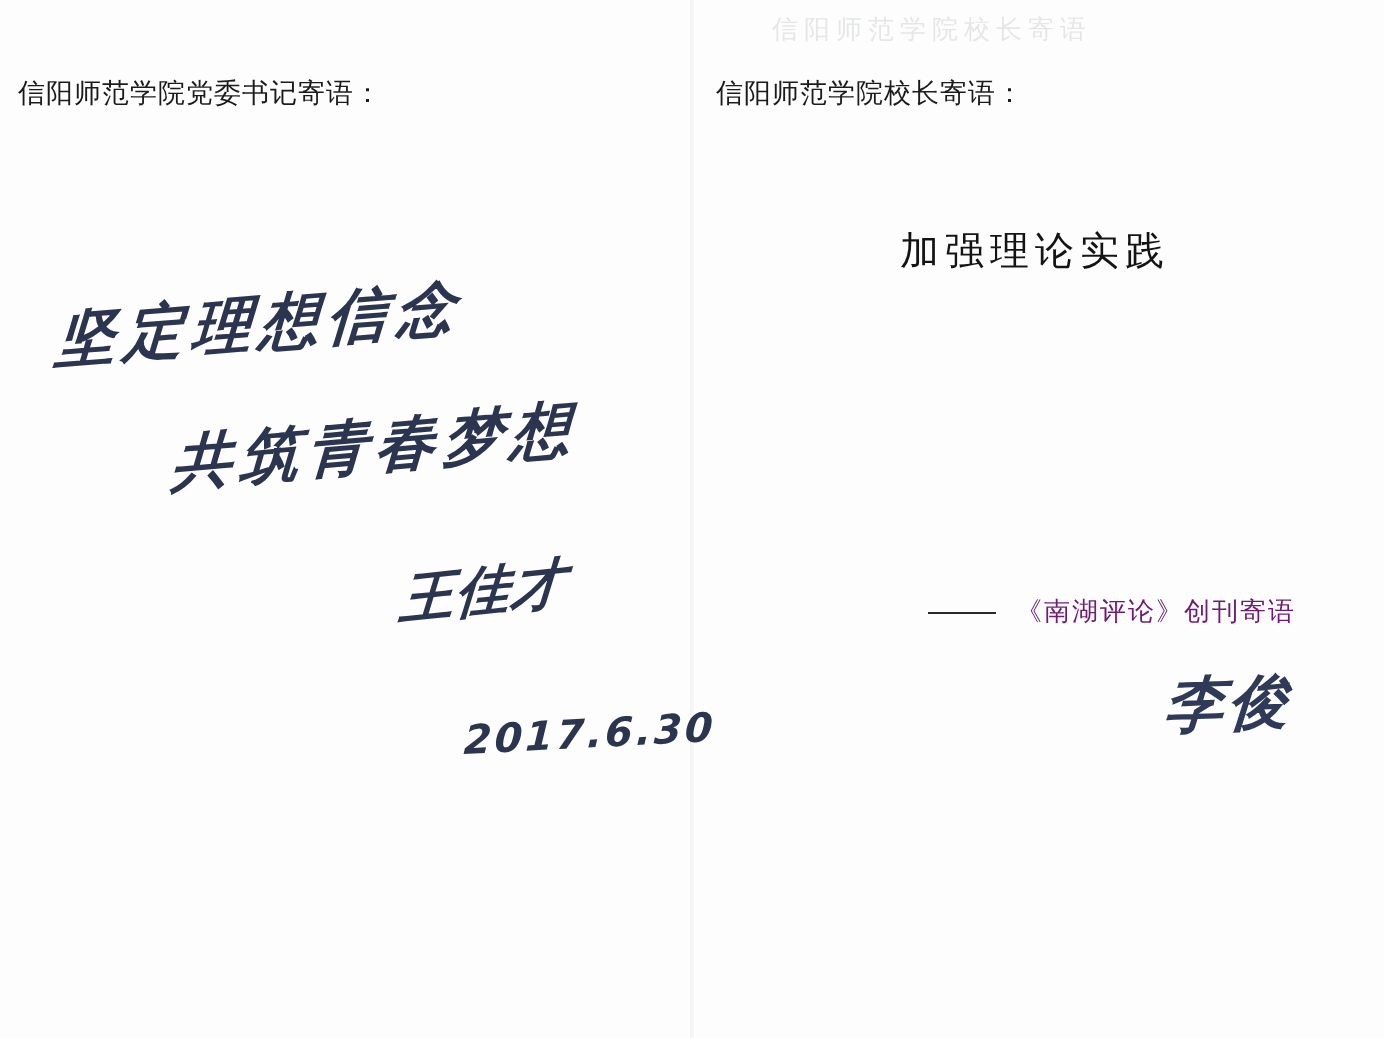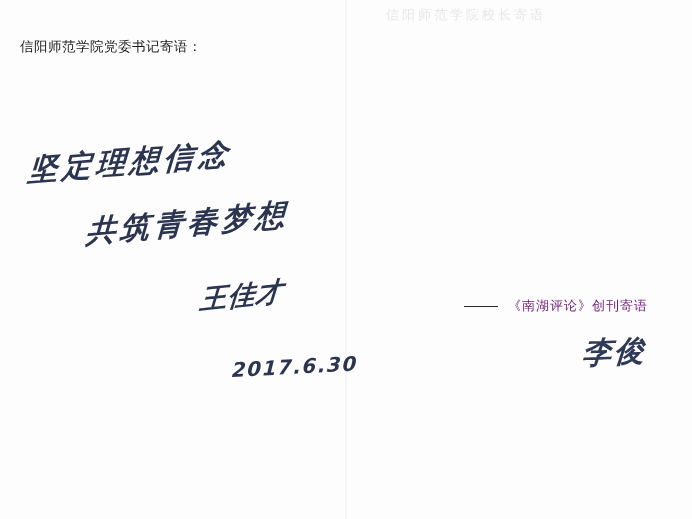--- a/index.html
+++ b/index.html
@@ -44,21 +44,21 @@
   .panel-right { left: 346px; width: 346px; }
 
   .heading {
     position: absolute;
     font-family: "Liberation Sans", sans-serif;
     font-size: 13.5px;
     letter-spacing: 0.5px;
     color: #1b1b1b;
     white-space: nowrap;
   }
-  .heading-left { left: 20px; top: 38px; }
+  .heading-left { left: 9px; top: 38px; }
   .heading-right { left: 12px; top: 38px; }
 
   
   .ghost-text {
     position: absolute;
     left: 20px;
     top: 6px;
     font-family: "Liberation Sans", sans-serif;
     font-size: 13px;
     letter-spacing: 3px;
@@ -189,22 +189,24 @@
     <div class="hw hw-signature">王佳才</div>
 
     <div class="hw hw-date-left">2017.6.30</div>
 
   </div>
 
   <div class="panel panel-right">
 
     <div class="ghost-text">信阳师范学院校长寄语</div>
 
+    <div class="heading heading-right">信阳师范学院校长寄语：</div>
 
     <div class="msg-block">
+      <div class="msg-line">加强理论实践</div>
     </div>
 
     <div class="source-row">
       <span class="dash"></span>
       <span class="source-text">《南湖评论》创刊寄语</span>
     </div>
 
     <div class="sig-right">李俊</div>
 
 

